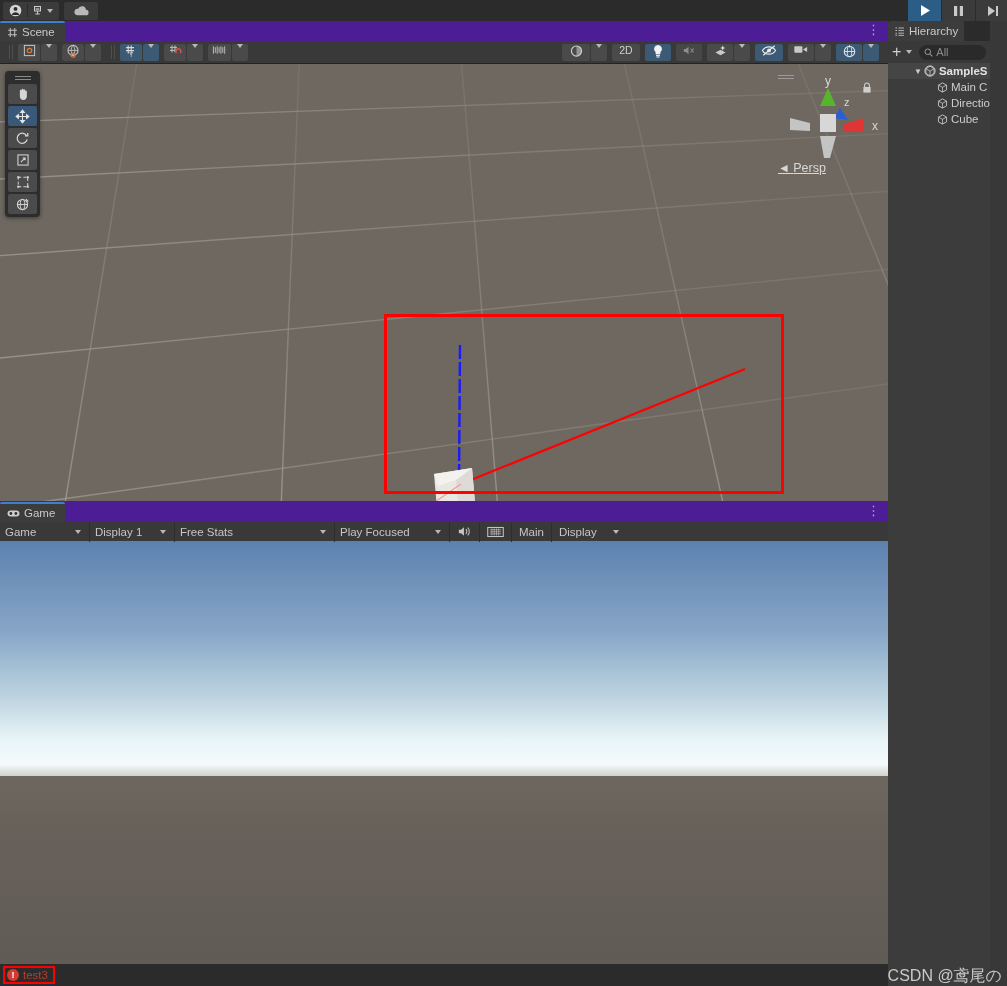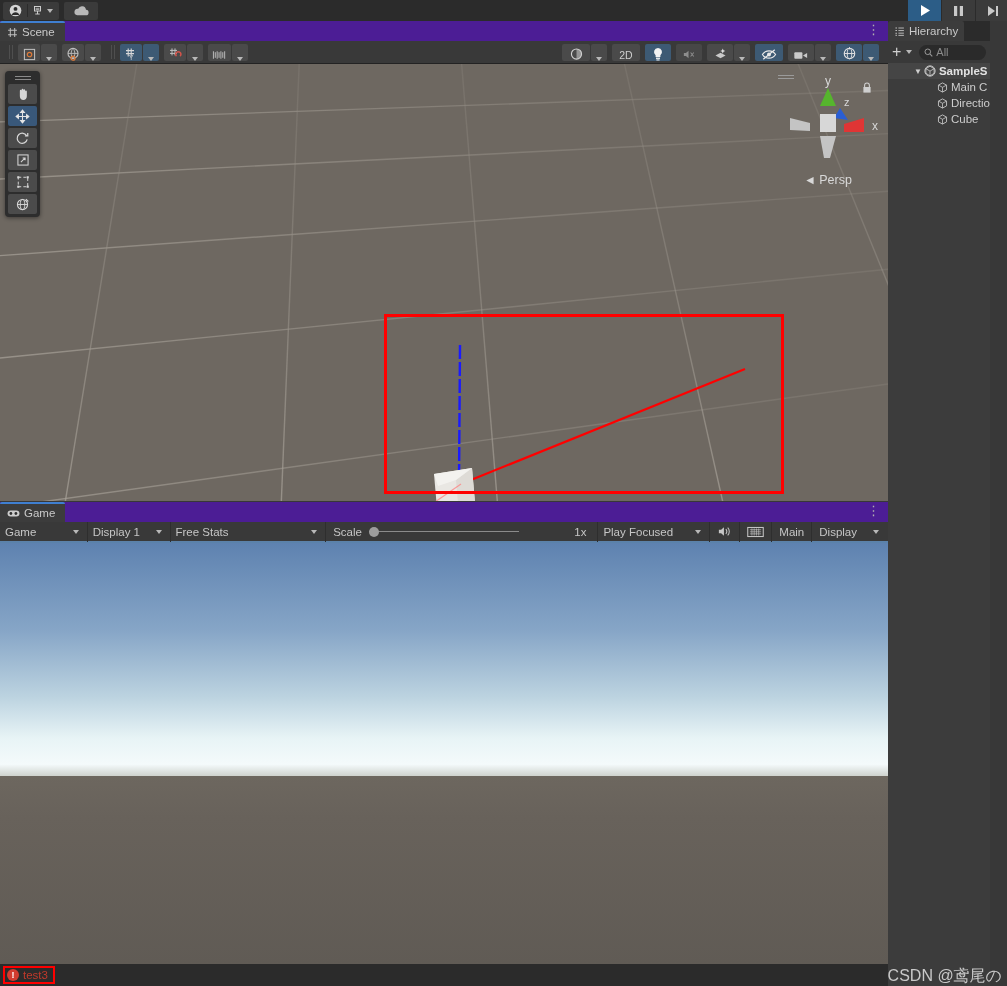--- a/index.html
+++ b/index.html
@@ -62,21 +62,21 @@
   .tab-kebab {
     position: absolute; right: 8px; top: 3px;
     color: #b0b0b0; font-size: 13px; line-height: 11px; letter-spacing: 0;
   }
   .scene-toolbar {
     height: 23px; background: #393939;
     display: flex; align-items: center; padding: 0 4px;
     border-bottom: 1px solid #232323;
   }
   .stb {
-    display: flex; align-items: flex-end; justify-content: center;
+    display: flex; align-items: flex-start; justify-content: center;
     height: 17px; min-width: 22px; padding: 0 4px;
     background: #4a4a4a; color: #c8c8c8; font-size: 10px;
     border-radius: 2px;
   }
   .stb.on { background: #3d5a74; }
   .stb.drop { min-width: 14px; padding: 0 2px; }
   .stb-pair { display: flex; gap: 1px; margin-right: 5px; }
   .tb-divdbl { display:flex; gap:2px; margin:0 5px; }
   .tb-divdbl i { display:block; width:1px; height:14px; background:#4f4f4f; }
 
@@ -104,22 +104,22 @@
     display: flex; align-items: center; justify-content: center;
     color: #c8c8c8;
   }
   .tool-btn.sel { background: #39587a; }
 
   
   .gizmo { position: absolute; right: 10px; top: 8px; width: 100px; height: 115px; }
   .gizmo-grip { position:absolute; left:0; top:3px; display:flex; flex-direction:column; gap:2px; }
   .gizmo-grip i { display:block; width:16px; height:1px; background:#9a9a9a; }
   .persp-label {
-    position: absolute; left: 0; bottom: 0; width: 100%;
-    text-align: center; color: #d8d8d8; font-size: 12.5px;
+    position: absolute; left: 0; bottom: 12px; width: 100%;
+    text-align: left; color: #d8d8d8; font-size: 12.5px; text-decoration: underline;
   }
   .lock-ico { position:absolute; right:6px; top:10px; color:#cfcfcf; }
 
   
   .annot-box {
     position: absolute; border: 3px solid #ff0000;
   }
 
   
   .game-panel {
@@ -535,28 +535,20 @@
         <span class="caret-d"></span>
       </div>
       <div class="gdrop" style="width:85px">
         <span>Display 1</span>
         <span class="caret-d"></span>
       </div>
       <div class="gdrop" style="width:160px">
         <span>Free Stats</span>
         <span class="caret-d"></span>
       </div>
-      <div class="gbtn" style="width:280px; justify-content:flex-start; gap:7px">
-        <span>Scale</span>
-        <div style="position:relative; flex:1; height:12px; display:flex; align-items:center">
-          <div style="position:absolute;left:0;right:48px;height:1.5px;background:#8b8b8b"></div>
-          <div style="position:absolute;left:0;width:10px;height:10px;border-radius:50%;background:#9d9d9d"></div>
-        </div>
-        <span style="margin-left:auto;padding-right:4px">1x</span>
-      </div>
       <div class="gdrop" style="width:115px">
         <span>Play Focused</span>
         <span class="caret-d"></span>
       </div>
       <div class="gbtn">
         <svg width="15" height="13" viewBox="0 0 16 13">
           <path d="M2 4.6h2.4L7.4 2v9L4.4 8.4H2z" fill="#c6c6c6"></path>
           <path d="M9.4 4a3.4 3.4 0 0 1 0 5M11.4 2.4a5.8 5.8 0 0 1 0 8.2" stroke="#c6c6c6" stroke-width="1.1" fill="none"></path>
         </svg>
       </div>

